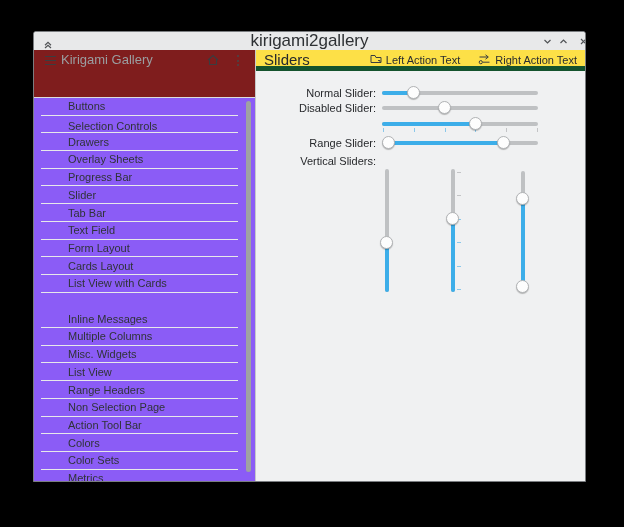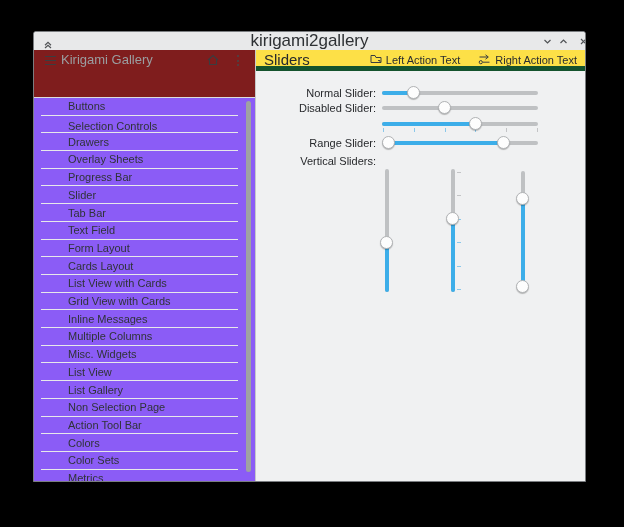--- a/index.html
+++ b/index.html
@@ -175,37 +175,34 @@
       </div>
       <div class="nav-item" style="top: 141.6px;">
         <span>Form Layout</span>
       </div>
       <div class="nav-item" style="top: 159.3px;">
         <span>Cards Layout</span>
       </div>
       <div class="nav-item" style="top: 177px;">
         <span>List View with Cards</span>
       </div>
-      <div class="nav-item" style="top: 194.7px;">
-        <span>Grid View with Cards</span>
-      </div>
       <div class="nav-item" style="top: 212.4px;">
         <span>Inline Messages</span>
       </div>
       <div class="nav-item" style="top: 230.1px;">
         <span>Multiple Columns</span>
       </div>
       <div class="nav-item" style="top: 247.8px;">
         <span>Misc. Widgets</span>
       </div>
       <div class="nav-item" style="top: 265.5px;">
         <span>List View</span>
       </div>
       <div class="nav-item" style="top: 283.2px;">
-        <span>List Gallery</span>
+        <span>Range Headers</span>
       </div>
       <div class="nav-item" style="top: 300.9px;">
         <span>Non Selection Page</span>
       </div>
       <div class="nav-item" style="top: 318.6px;">
         <span>Action Tool Bar</span>
       </div>
       <div class="nav-item" style="top: 336.3px;">
         <span>Colors</span>
       </div>

